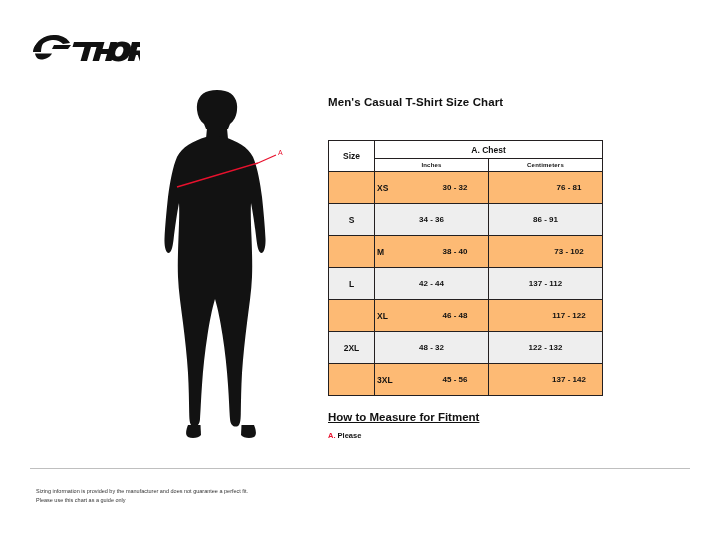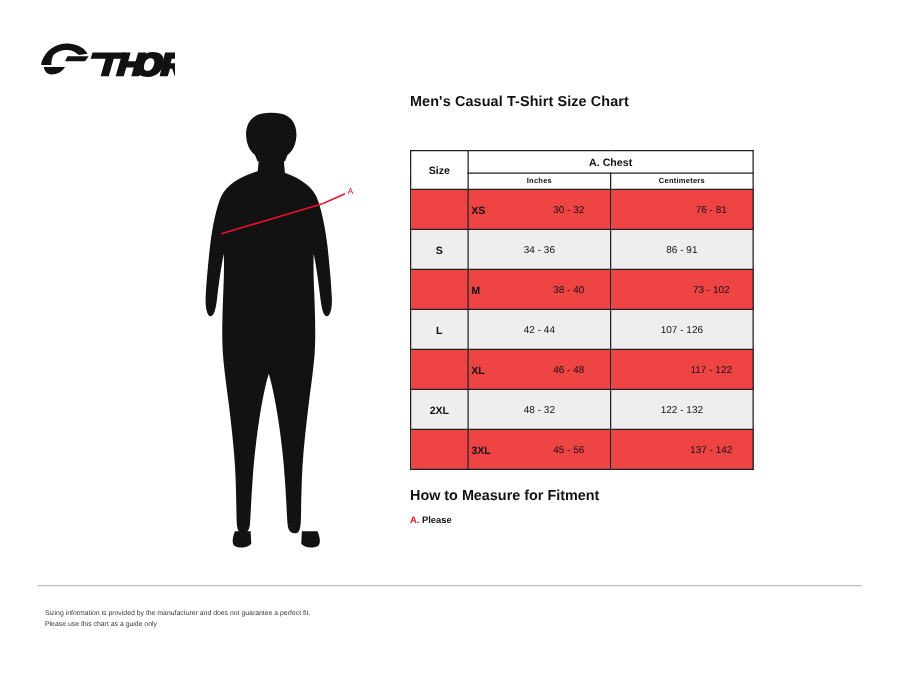--- a/index.html
+++ b/index.html
@@ -34,21 +34,21 @@
     top: 85px;
     width: 190px;
     height: 360px;
   }
   #figure-wrap svg { display: block; }
 
   
   #right-col {
     position: absolute;
     left: 328px;
-    top: 76px;
+    top: 96px;
     width: 360px;
   }
 
   #chart-title {
     font-size: 11.5px;
     font-weight: bold;
     color: #111;
     margin: 0 0 9px 0;
     letter-spacing: 0.1px;
   }
@@ -85,30 +85,31 @@
     height: 13px;
     letter-spacing: 0.2px;
   }
   td.size-cell {
     font-size: 8.5px;
     font-weight: bold;
     height: 32px;
   }
   td.val-cell {
     font-size: 8px;
-    font-weight: normal;
+    font-weight: bold;
     height: 28px;
   }
   tr.shaded td { background: #eeeeee; }
-  tr.plain td { background: #ef4444; padding-left: 48px; }
+  tr.plain td { background: #fdba74; padding-left: 48px; }
 
   #howto-title {
     font-size: 11.5px;
     font-weight: bold;
     margin: 15px 0 8px 0;
+    text-decoration: underline;
   }
   #howto-label {
     font-size: 7.5px;
     font-weight: bold;
     margin: 0 0 3px 0;
   }
   #howto-label .marker { color: #e8112d; }
   #howto-text {
     font-size: 7.5px;
     margin: 0;
@@ -251,21 +252,21 @@
         <td class="val-cell">86 - 91</td>
       </tr>
       <tr class="plain">
         <td class="size-cell">M</td>
         <td class="val-cell">38 - 40</td>
         <td class="val-cell">73 - 102</td>
       </tr>
       <tr class="shaded">
         <td class="size-cell">L</td>
         <td class="val-cell">42 - 44</td>
-        <td class="val-cell">107 - 126</td>
+        <td class="val-cell">137 - 112</td>
       </tr>
       <tr class="plain">
         <td class="size-cell">XL</td>
         <td class="val-cell">46 - 48</td>
         <td class="val-cell">117 - 122</td>
       </tr>
       <tr class="shaded">
         <td class="size-cell">2XL</td>
         <td class="val-cell">48 - 32</td>
         <td class="val-cell">122 - 132</td>

